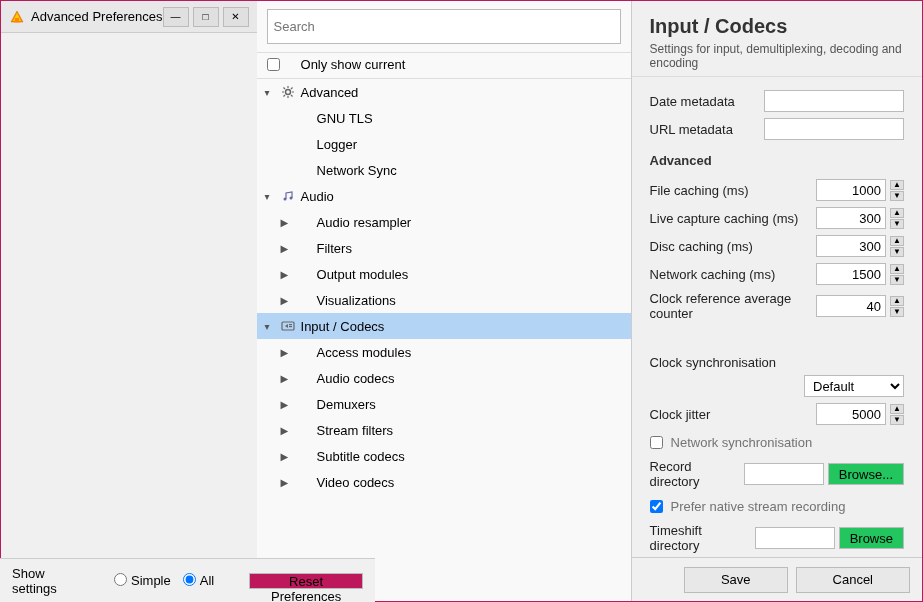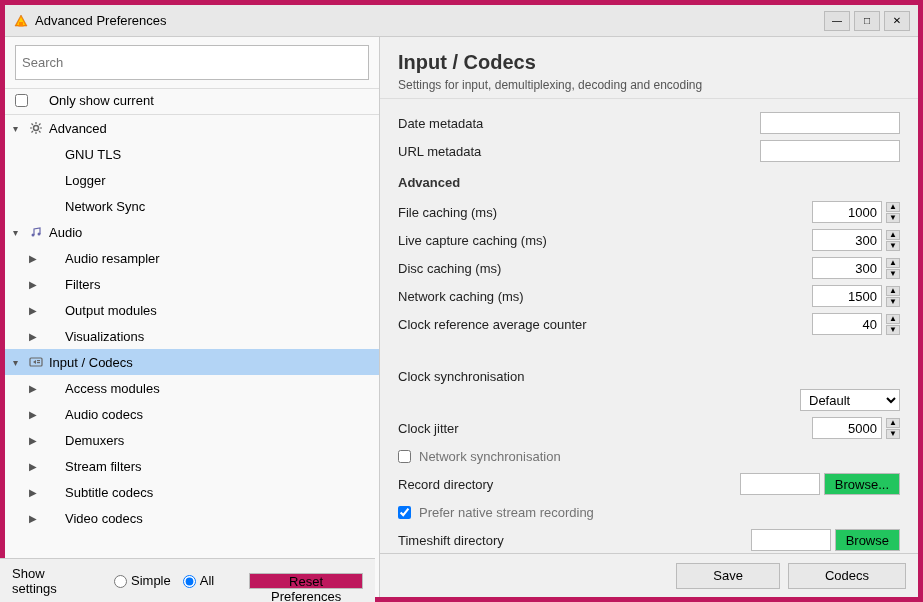--- a/index.html
+++ b/index.html
@@ -11,23 +11,22 @@
       justify-content: center;
       align-items: center;
       width: 923px;
       height: 602px;
       overflow: hidden;
     }
     .window {
       width: 923px;
       height: 602px;
       background: #f0f0f0;
-      border: 5px solid #be185d;
-      display: flex;
-      flex-direction: column;
+      border: 1px solid #be185d;
+      display: flex;
       box-shadow: 2px 2px 8px rgba(0,0,0,0.3);
     }
     .titlebar {
       background: #e8e8e8;
       border-bottom: 1px solid #ccc;
       height: 32px;
       display: flex;
       align-items: center;
       padding: 0 8px;
       flex-shrink: 0;
@@ -126,21 +125,21 @@
       margin-right: 10px;
     }
     .radio-group {
       display: flex;
       align-items: center;
       gap: 12px;
       margin-right: 12px;
     }
     .radio-option {
       display: flex;
-      align-items: flex-end;
+      align-items: flex-start;
       gap: 4px;
       font-size: 13px;
     }
     .reset-btn {
       height: 16px;
       padding: 0 10px;
       background: #be185d;
       border: 1px solid #bbb;
       cursor: pointer;
       font-size: 13px;
@@ -570,21 +569,21 @@
           <div class="dir-controls">
             <input type="text" class="text-input" style="width: 80px;">
             <button class="browse-btn">Browse</button>
           </div>
         </div>
 
       </div>
 
       <div class="right-bottom">
         <button class="action-btn">Save</button>
-        <button class="action-btn">Codecs</button>
+        <button class="action-btn">Cancel</button>
       </div>
     </div>
   </div>
 
   <div style="position:absolute; bottom:0; left:0; width:375px; height:44px; border-top:1px solid #ccc; display:flex; align-items:center; padding:0 12px; background:#f0f0f0; gap:23px;">
     <span class="show-settings-label">Show settings</span>
     <div class="radio-group">
       <div class="radio-option">
         <input type="radio" name="show_mode" style="">
         <span>Simple</span>

